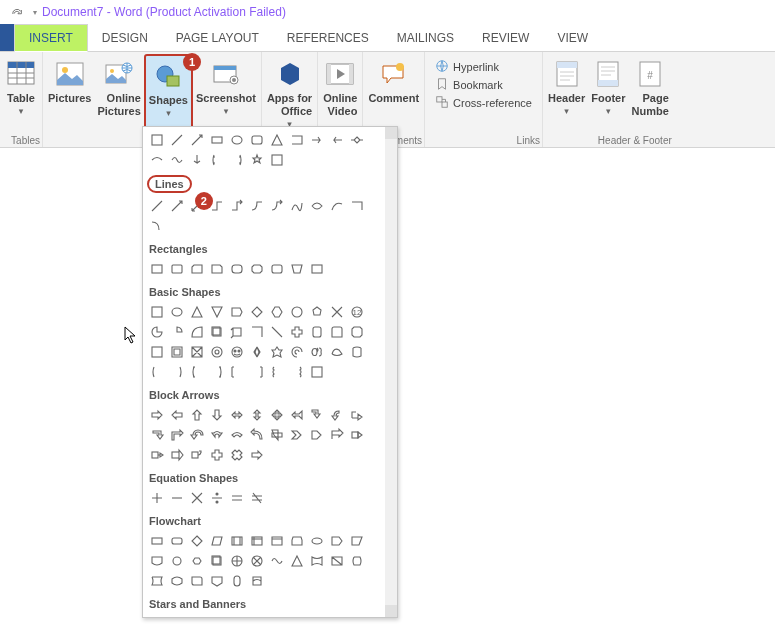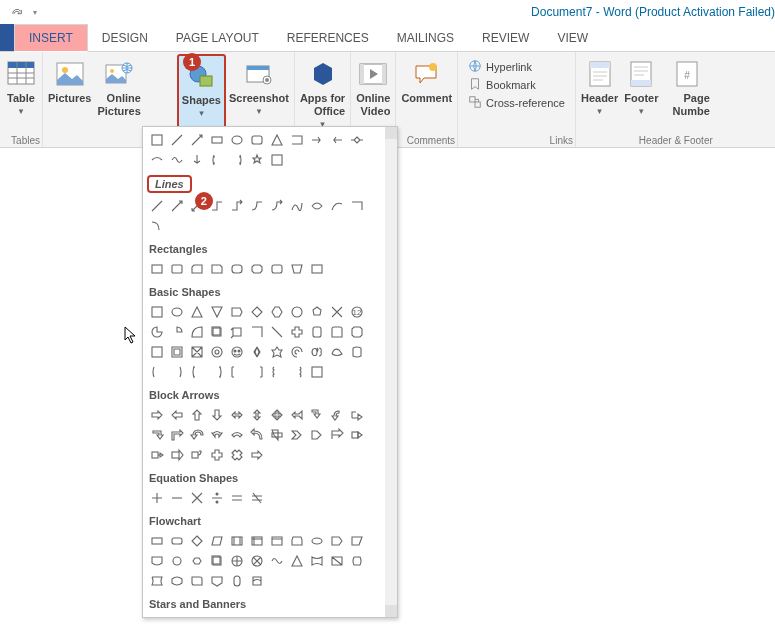--- a/index.html
+++ b/index.html
@@ -2,50 +2,50 @@
 <html><head>
 <meta charset="utf-8">
 <style>
   * { box-sizing: border-box; margin: 0; padding: 0; font-family: "Segoe UI", Tahoma, sans-serif; }
   body { background: #fff; width: 775px; height: 630px; overflow: hidden; font-size: 11px; color: #444; position: relative; }
 
   
   .titlebar { height: 24px; background: #fff; display: flex; align-items: center; }
   .qat { display:flex; align-items:center; gap:4px; padding-left:10px; }
   .qat .icon { width:14px; height:14px; color:#888; display:flex; align-items:center; justify-content:center; }
-  .title { flex:1; text-align:right; font-size:12px; color:#0369a1; }
+  .title { flex:1; text-align:left; font-size:12px; color:#8b5cf6; }
 
   
   .tabs { height: 28px; background: #fff; display: flex; border-bottom: 1px solid #d4d4d4; }
   .filetab { width: 14px; background: #2b579a; }
   .tab { padding: 0 14px; display: flex; align-items: center; font-size: 12px; color: #555; cursor: pointer; }
-  .tab.active { background: #fca5a5; border-top: 1px solid #d4d4d4; border-left: 1px solid #d4d4d4; border-right: 1px solid #d4d4d4; border-bottom: 1px solid #fff; margin-bottom: -1px; color: #2b579a; }
+  .tab.active { background: #bef264; border-top: 1px solid #d4d4d4; border-left: 1px solid #d4d4d4; border-right: 1px solid #d4d4d4; border-bottom: 1px solid #fff; margin-bottom: -1px; color: #2b579a; }
 
   
   .ribbon { height: 96px; background: #f3f3f3; display: flex; border-bottom: 1px solid #d4d4d4; }
   .group { border-right: 1px solid #e1e1e1; display: flex; flex-direction: column; padding: 2px 2px 0 2px; }
   .group-controls { flex: 1; display: flex; align-items: flex-start; }
   .group-label { text-align: right; font-size: 10px; color: #777; padding: 2px 0 1px 0; }
   .btn { display: flex; flex-direction: column; align-items: center; justify-content: flex-start; padding: 4px 3px 0 3px; cursor: pointer; height: 78px; }
   .btn .bicon { width: 32px; height: 32px; display:flex; align-items:center; justify-content:center; }
   .btn .blabel { font-size: 11px; color: #444; text-align: right; line-height: 13px; margin-top: 2px; font-weight: bold; }
   .linkrow { display:flex; align-items:center; gap:4px; padding:1px 4px; font-size:11px; cursor:pointer; }
   .linkcol { display:flex; flex-direction:column; justify-content:center; padding: 4px 4px; }
-  .highlight1 { border: 2px solid #c0392b; border-radius: 3px; margin-left: 33px; }
+  .highlight1 { border: 2px solid #c0392b; border-radius: 3px; }
   .badge { position: absolute; background: #c0392b; color:#fff; width:18px; height:18px; border-radius:50%; display:flex; align-items:center; justify-content:center; font-size:11px; font-weight:bold; z-index:100; }
   .drop { font-size: 9px; color:#666; margin-top:1px; }
 
   
   .shapes-panel { position:absolute; left:142px; top:126px; width:256px; background:#fff; border:1px solid #c6c6c6; box-shadow: 1px 2px 4px rgba(0,0,0,.2); z-index:50; }
   .panel-scroll { position:absolute; right:0; top:0; bottom:0; width:12px; background:#f0f0f0; }
   .panel-scroll::before { content:''; position:absolute; top:0; width:100%; height:12px; background:#e0e0e0; }
   .panel-scroll::after { content:''; position:absolute; bottom:0; width:100%; height:12px; background:#e0e0e0; }
   .shapes-body { padding: 2px 14px 4px 4px; }
   .cat-head { font-size: 11px; font-weight: bold; color:#555; padding: 4px 2px 3px 2px; background:#fff; }
-  .cat-head.lines-hl { display:inline-block; border:2px solid #c0392b; border-radius:4px; padding:1px 6px; margin:2px 0;font-style:italic; }
+  .cat-head.lines-hl { display:inline-block; border:2px solid #c0392b; border-radius:9px; padding:1px 6px; margin:2px 0; }
   .shape-grid { display:flex; flex-wrap:wrap; gap:0; padding: 1px 0 3px 0; }
   .shape-cell { width:20px; height:20px; display:flex; align-items:center; justify-content:center; cursor:pointer; color:#555; }
   .shape-cell svg { stroke:#666; fill:none; stroke-width:1.1; }
 
   .cursor-arrow { position:absolute; left:124px; top:326px; z-index:60; }
 
   .smallicon { width:14px; height:14px; stroke:#666; fill:none; }
 </style>
 </head>
 <body>
@@ -252,21 +252,21 @@
         <span class="blabel">Footer</span>
         <span class="drop">▾</span>
       </div>
       <div class="btn">
         <span class="bicon">
             <svg width="22" height="26" viewBox="0 0 22 26">
               <rect x="1" y="1" width="20" height="24" fill="#fff" stroke="#999"></rect>
               <text x="11" y="18" font-size="10" fill="#888" text-anchor="middle">#</text>
             </svg>
           </span>
-        <span class="blabel" style="white-space:pre;margin-left:8px;">Page
+        <span class="blabel" style="white-space:pre;">Page
 Numbe</span>
       </div>
     </div>
     <div class="group-label">Header &amp; Footer</div>
   </div>
 
 </div>
 
 <div class="badge" style="left:183px; top:53px;">1</div>
 <div class="badge" style="left: 194.734px; top: 192px;">2</div>

